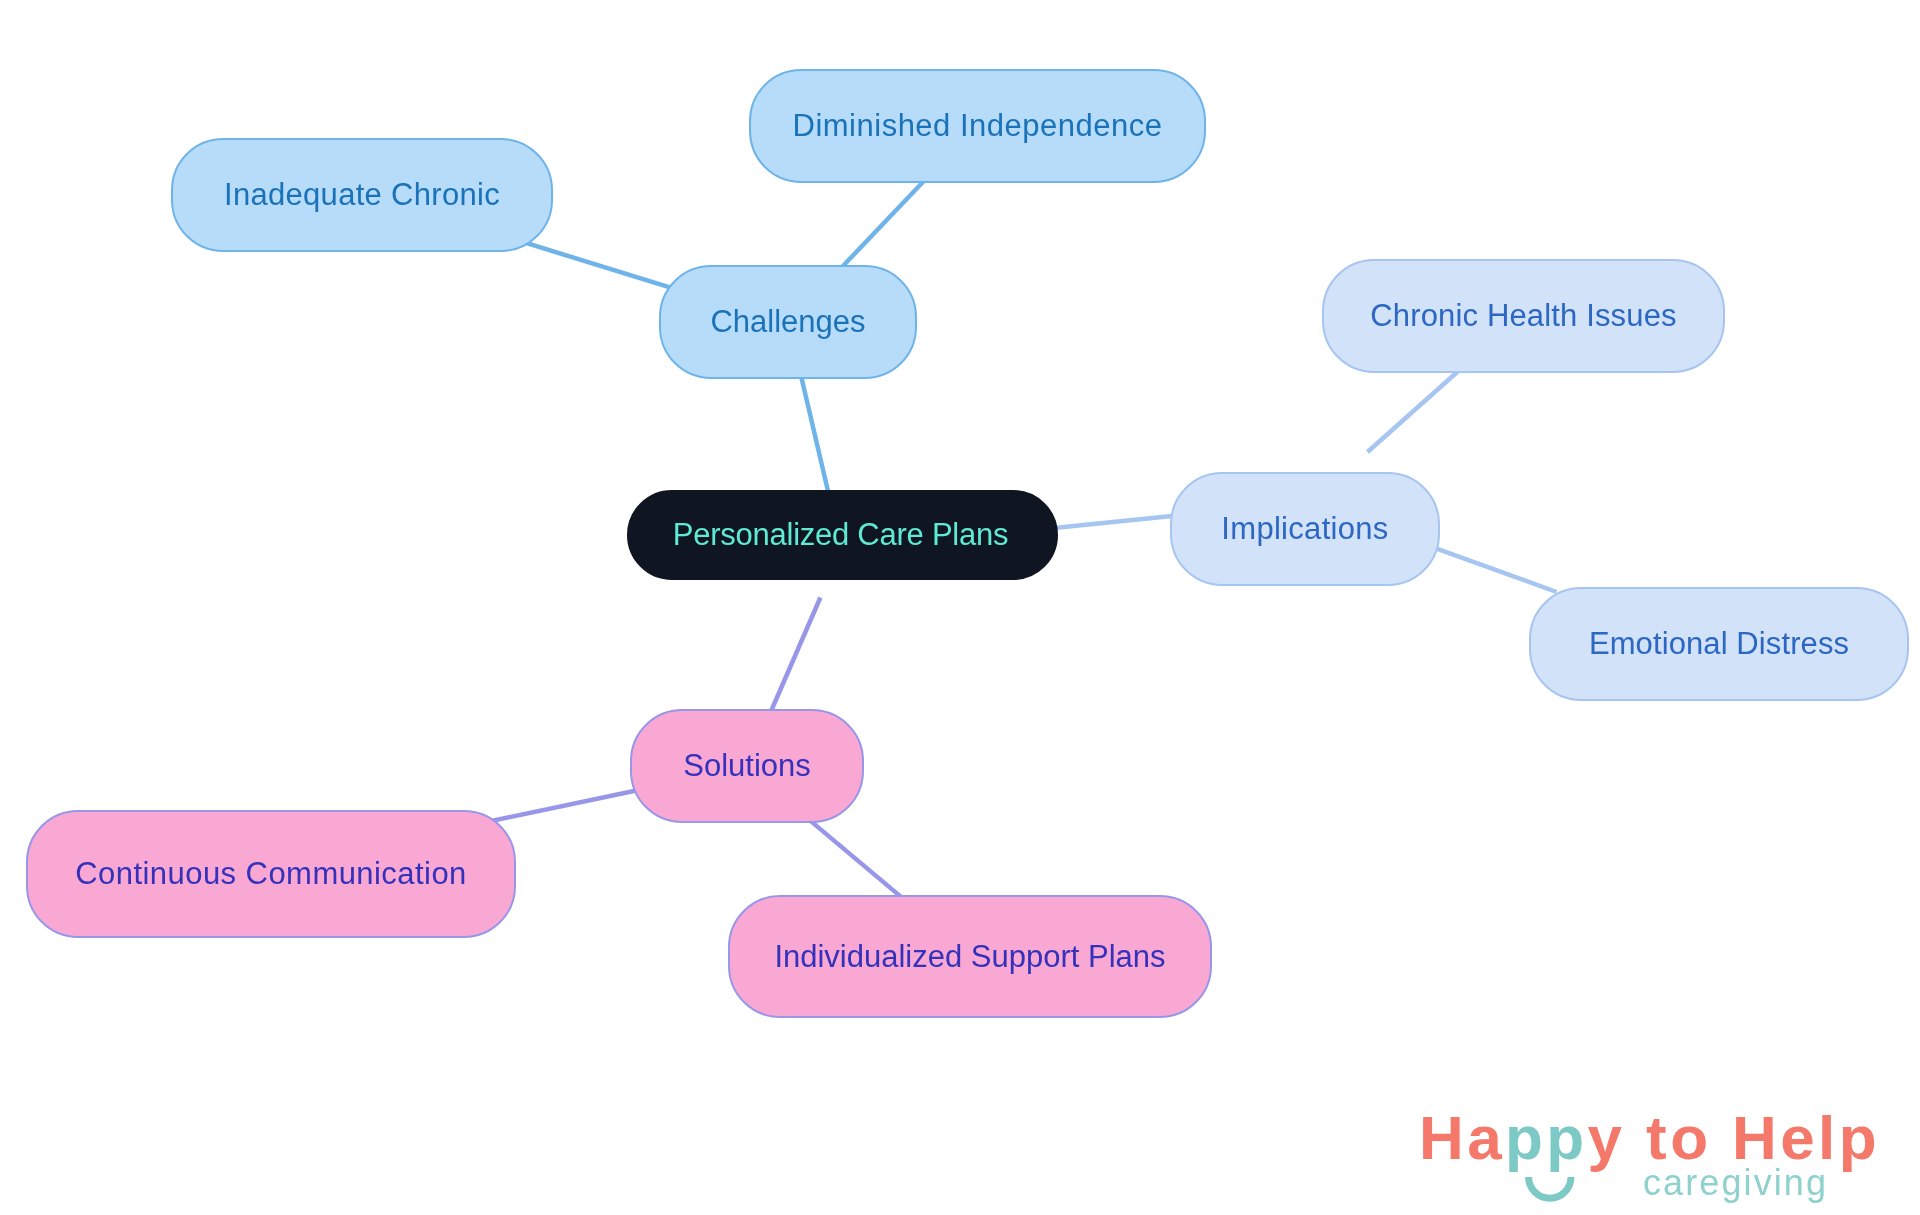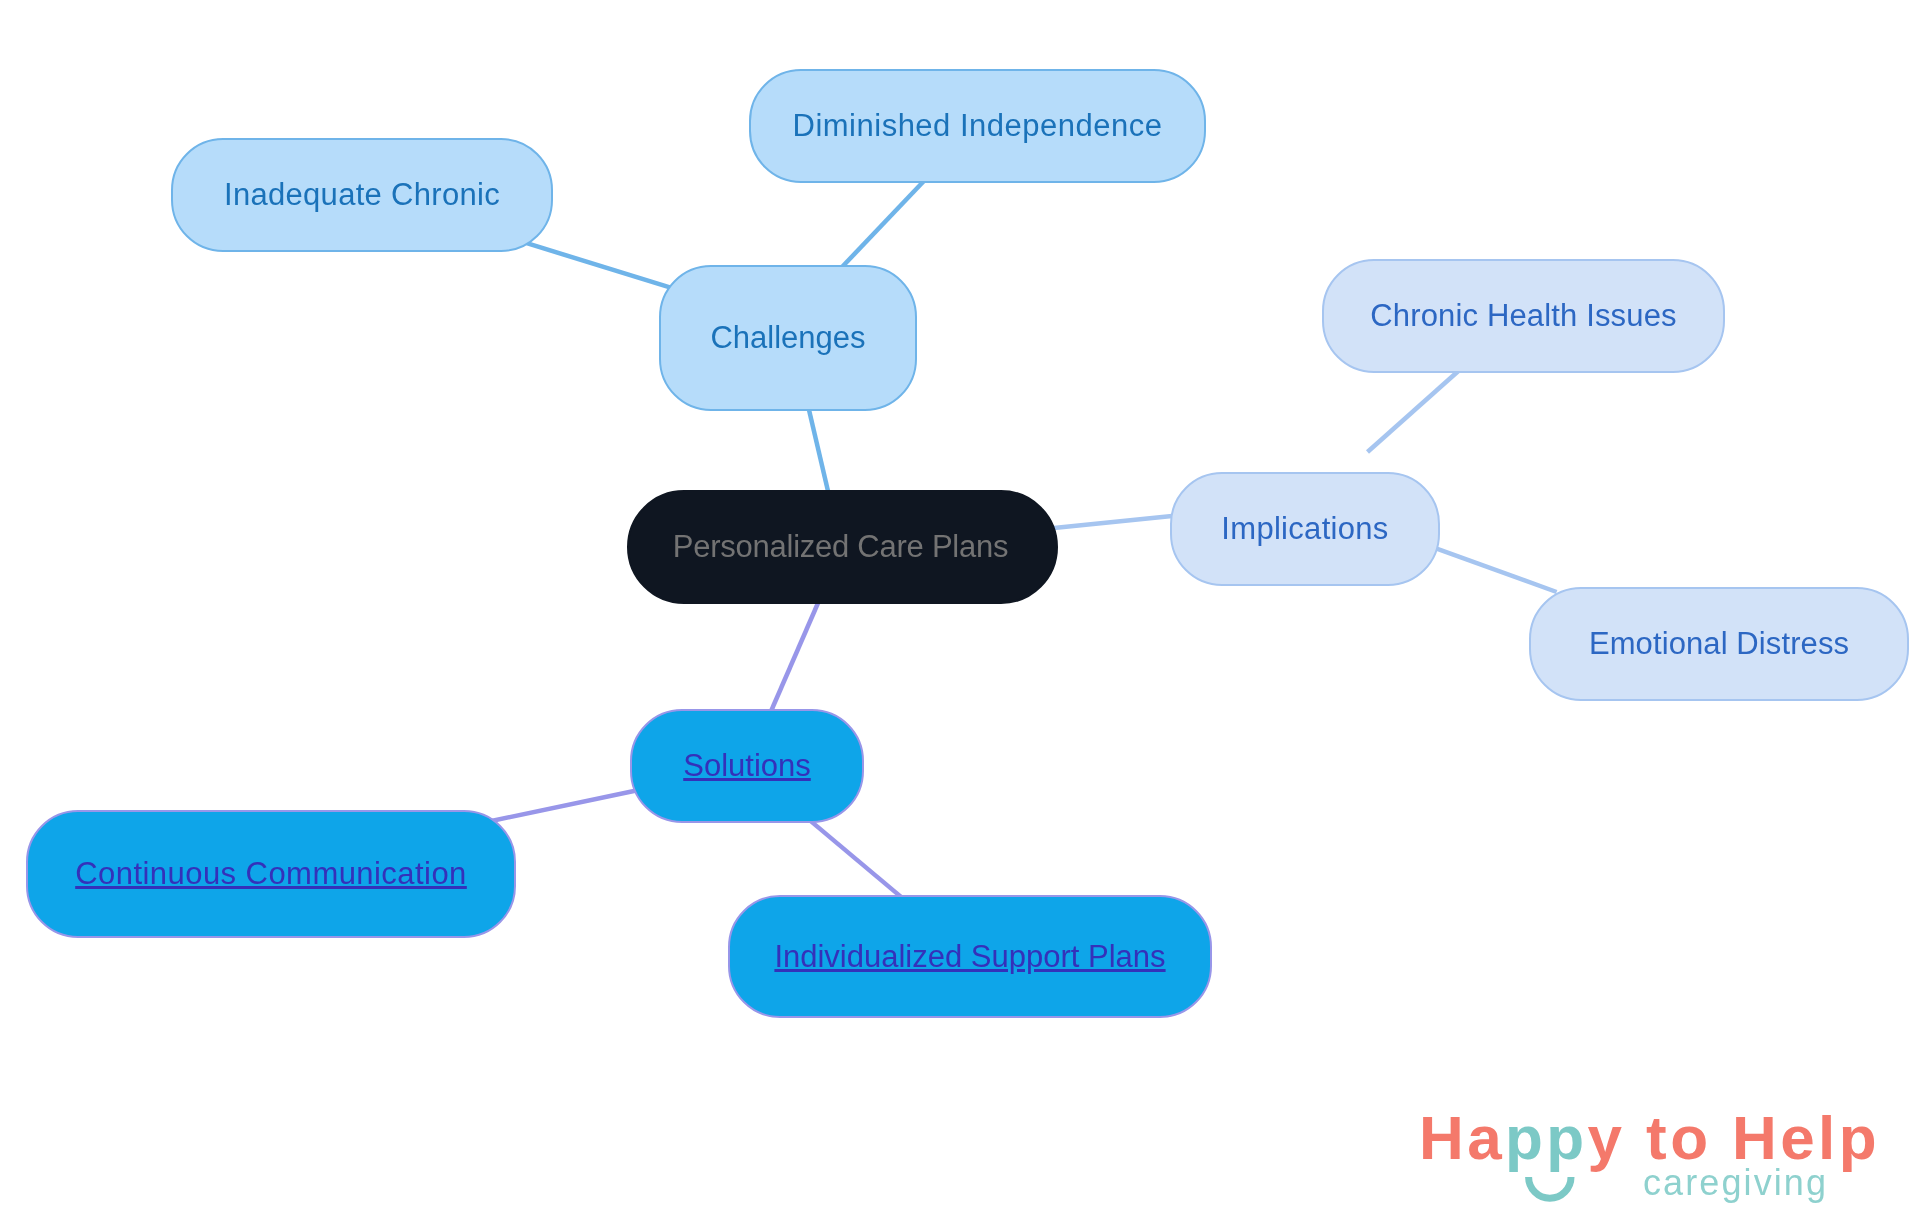--- a/index.html
+++ b/index.html
@@ -1,40 +1,40 @@
 <!DOCTYPE html>
 <html><head>
 <meta charset="utf-8">
 <style>
 html,body{margin:0;padding:0;}
 body{width:1920px;height:1215px;background:#ffffff;font-family:"Liberation Sans",sans-serif;position:relative;overflow:hidden;}
 svg.layer{position:absolute;left:0;top:0;}
 .node{position:absolute;box-sizing:border-box;display:flex;align-items:center;justify-content:center;white-space:nowrap;border-radius:52px;border:2px solid transparent;font-size:31px;text-align:right;}
 .fa{background:#b6dcfa;border-color:#6fb4e9;color:#1a72b9;}
 .fb{background:#d2e2f8;border-color:#a6c5f0;color:#2c67c3;}
-.fc{background:#0ea5e9;border-color:#9896e9;color:#3431ba;text-decoration:underline;}
+.fc{background:#f9a8d4;border-color:#9896e9;color:#3431ba;}
 </style>
 </head>
 <body>
 <svg class="layer" width="1920" height="1215" viewBox="0 0 1920 1215">
   <line x1="800.2" y1="372.2" x2="829.2" y2="496.3" stroke="#6fb4e9" stroke-width="4.5"></line>
   <line x1="520.3" y1="241.2" x2="674.7" y2="288.8" stroke="#6fb4e9" stroke-width="4.5"></line>
   <line x1="838.9" y1="270.3" x2="925.1" y2="179.7" stroke="#6fb4e9" stroke-width="4.5"></line>
   <line x1="1049.0" y1="528.6" x2="1177.0" y2="515.4" stroke="#a6c5f0" stroke-width="4.5"></line>
   <line x1="1367.5" y1="452.0" x2="1459.5" y2="370.0" stroke="#a6c5f0" stroke-width="4.5"></line>
   <line x1="1421.4" y1="543.1" x2="1556.6" y2="592.0" stroke="#a6c5f0" stroke-width="4.5"></line>
   <line x1="820.4" y1="597.5" x2="769.6" y2="714.5" stroke="#9896e9" stroke-width="4.5"></line>
   <line x1="490.1" y1="821.2" x2="639.9" y2="789.8" stroke="#9896e9" stroke-width="4.5"></line>
   <line x1="808.4" y1="819.1" x2="904.6" y2="899.9" stroke="#9896e9" stroke-width="4.5"></line>
   <path d="M 1528.6 1177 A 21.2 21.2 0 0 0 1571 1177" fill="none" stroke="#7cc9c6" stroke-width="7"></path>
   <text x="1419" y="1159" font-family="Liberation Sans, sans-serif" font-weight="bold" font-size="62" letter-spacing="3.4" fill="#f4796b">Ha<tspan fill="#7cc9c6">pp</tspan>y to Help</text>
   <text x="1643" y="1195" font-family="Liberation Sans, sans-serif" font-size="36" letter-spacing="2.1" fill="#8ed1ce">caregiving</text>
 </svg>
-<div class="node" style="left:627px;top:490px;width:431px;height:114px;border-radius:57px;background:#0f1621;border-color:#0f1621;color:#737373;letter-spacing:-0.25px;padding-right:4px;">Personalized Care Plans</div>
-<div class="node fa" style="left:659px;top:265px;width:258px;height:146px;">Challenges</div>
+<div class="node" style="left:627px;top:490px;width:431px;height:90px;border-radius:57px;background:#0f1621;border-color:#0f1621;color:#5eead4;letter-spacing:-0.25px;padding-right:4px;">Personalized Care Plans</div>
+<div class="node fa" style="left:659px;top:265px;width:258px;height:114px;">Challenges</div>
 <div class="node fa" style="left:171px;top:138px;width:382px;height:114px;letter-spacing:0.3px;">Inadequate Chronic</div>
 <div class="node fa" style="left:749px;top:69px;width:457px;height:114px;letter-spacing:0.5px;">Diminished Independence</div>
 <div class="node fb" style="left:1170px;top:448px;width:270px;height:114px;letter-spacing:0.3px;margin-top:24px;">Implications</div>
 <div class="node fb" style="left:1322px;top:259px;width:403px;height:114px;letter-spacing:0.15px;">Chronic Health Issues</div>
 <div class="node fb" style="left:1529px;top:587px;width:380px;height:114px;letter-spacing:0.1px;">Emotional Distress</div>
 <div class="node fc" style="left:630px;top:709px;width:234px;height:114px;">Solutions</div>
 <div class="node fc" style="left:26px;top:810px;width:490px;height:128px;letter-spacing:0.45px;">Continuous Communication</div>
 <div class="node fc" style="left:728px;top:895px;width:484px;height:123px;">Individualized Support Plans</div>
 
 </body></html>

